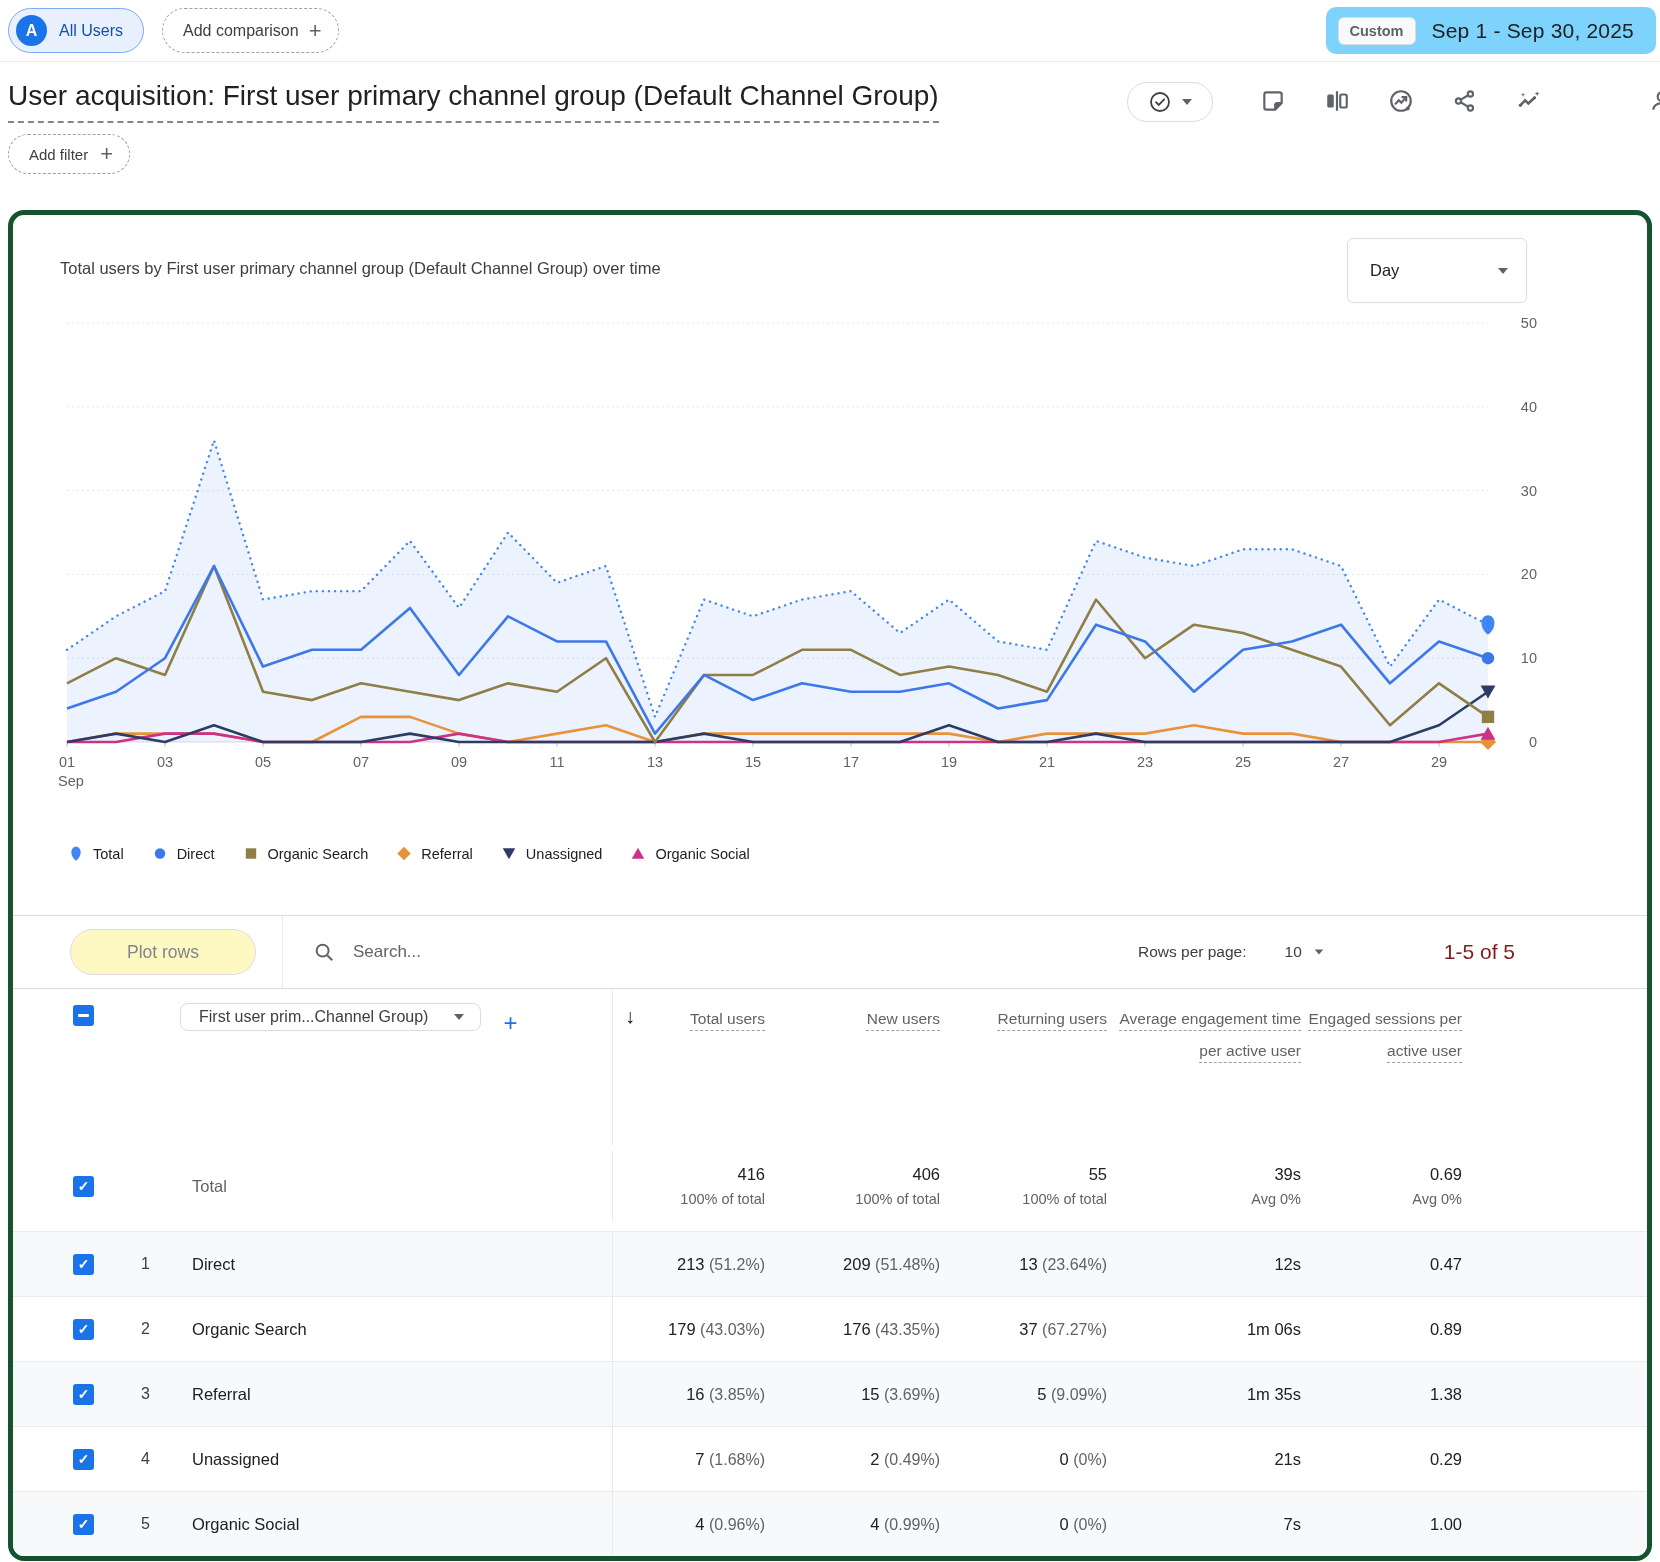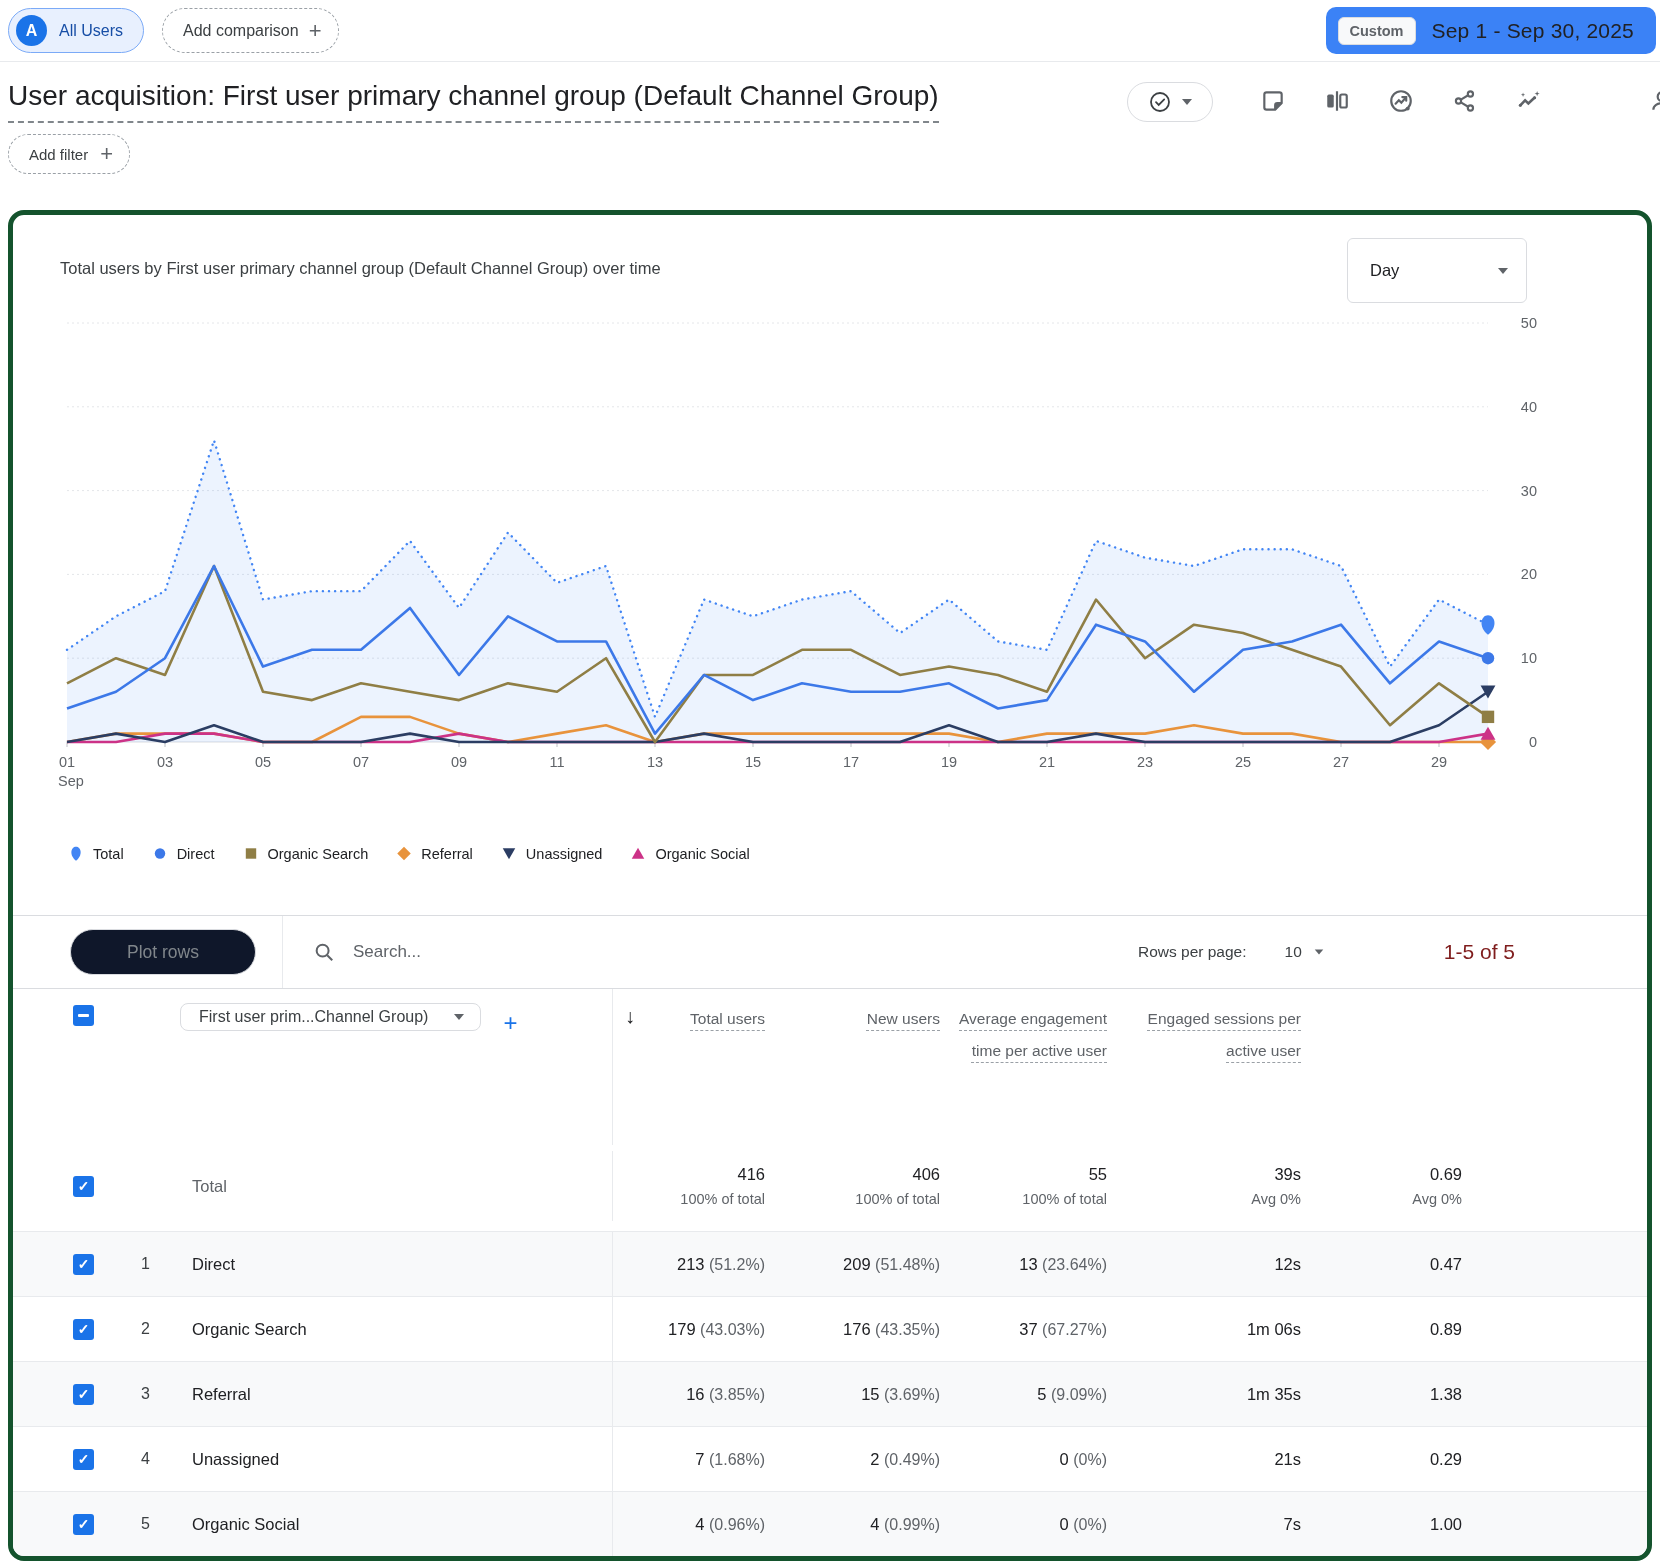--- a/index.html
+++ b/index.html
@@ -12,21 +12,21 @@
   .chip-allusers { display:flex; align-items:center; gap:12px; height:45px; padding:0 20px 0 7px;
     background:#E8F0FE; border:1px solid #7BAAF7; border-radius:23px; cursor:pointer; }
   .avatar { width:31px; height:31px; border-radius:50%; background:#1A73E8; color:#fff;
     font-size:16px; font-weight:700; display:flex; align-items:center; justify-content:center; }
   .chip-allusers .lbl { font-size:16px; font-weight:500; color:#174EA6; }
   .chip-dashed { display:flex; align-items:center; gap:10px; height:45px; padding:0 16px 0 20px;
     border:1px dashed #9AA0A6; border-radius:23px; background:#fff; cursor:pointer; }
   .chip-dashed .lbl { font-size:16px; font-weight:500; color:#3C4043; }
   .plus { font-size:22px; color:#5F6368; font-weight:400; line-height:1; }
   .datebox { position:absolute; right:4px; top:7px; height:47px; display:flex; align-items:center;
-    gap:16px; background:#3b82f6; border-radius:10px; padding:0 22px 0 12px; cursor:pointer; }
+    gap:16px; background:#7dd3fc; border-radius:10px; padding:0 22px 0 12px; cursor:pointer; }
   .custom-chip { background:#F8F9FA; border:1px solid #DADCE0; border-radius:6px;
     padding:5px 11px; font-size:14.5px; font-weight:700; color:#5F6368; }
   .date-text { font-size:21px; font-weight:500; color:#202124; letter-spacing:.2px; }
 
   
   .title-row { position:relative; height:70px; }
   .page-title { position:absolute; left:8px; top:18px; font-size:28px; color:#202124;
     border-bottom:2px dashed #80868B; padding-bottom:9px; white-space:nowrap; }
   .validity-pill { position:absolute; left:1127px; top:20px; width:86px; height:40px;
     border:1px solid #DADCE0; border-radius:20px; display:flex; align-items:center;
@@ -54,21 +54,21 @@
   .legend { position:absolute; left:54px; top:630px; display:flex; gap:27px; align-items:center; }
   .legend-item { display:flex; align-items:center; gap:8px; }
   .legend-item .lbl { font-size:14.5px; color:#202124; }
 
   
   .toolbar { height:74px; border-top:1px solid #DADCE0; border-bottom:1px solid #DADCE0;
     display:flex; align-items:center; }
   .toolbar-left { width:270px; height:100%; display:flex; align-items:center;
     border-right:1px solid #E8EAED; }
   .plot-rows-btn { margin-left:57px; width:186px; height:46px; border:1px solid #DADCE0;
-    border-radius:23px; background:#0f172a; color:#80868B; font-size:17.5px;
+    border-radius:23px; background:#fef9c3; color:#80868B; font-size:17.5px;
     font-family:inherit; cursor:default; }
   .search-wrap { display:flex; align-items:center; gap:18px; margin-left:30px; flex:1; }
   .search-input { border:none; outline:none; font-size:17px; color:#3C4043; width:420px;
     font-family:inherit; }
   .search-input::placeholder { color:#5F6368; }
   .toolbar-right { display:flex; align-items:center; margin-right:132px; }
   .tr-label { font-size:15.5px; color:#3C4043;text-align:center; }
   .rpp-value { display:flex; align-items:center; gap:12px; margin-left:38px; cursor:pointer; }
   .range-text { margin-left:120px; font-size:21px; color:#7f1d1d; }
 
@@ -313,20 +313,21 @@
         <span class="lbl">First user prim...Channel Group)</span>
         <span class="caret"></span>
       </span>
       <span class="plus-col" style="margin-top:6px;">+</span>
     </div>
     <div class="cell m-border" style="align-items:flex-start;">
       <span class="sort-arrow">↓</span>
     </div>
     <div class="cell right" id="th-cells-anchor"><span class="th-text">Total users</span></div>
     <div class="cell right"><span class="th-text">New users</span></div>
+    <div class="cell right"><span class="th-text">Returning users</span></div>
     <div class="cell right"><span class="th-text">Average engagement time per active user</span></div>
     <div class="cell right"><span class="th-text">Engaged sessions per active user</span></div>
     <div class="cell"></div>
   </div>
 
   <div id="table-body">
       <div class="cols trow-total">
         <div class="cell">
           <span class="checkbox">✓</span>
         </div>

